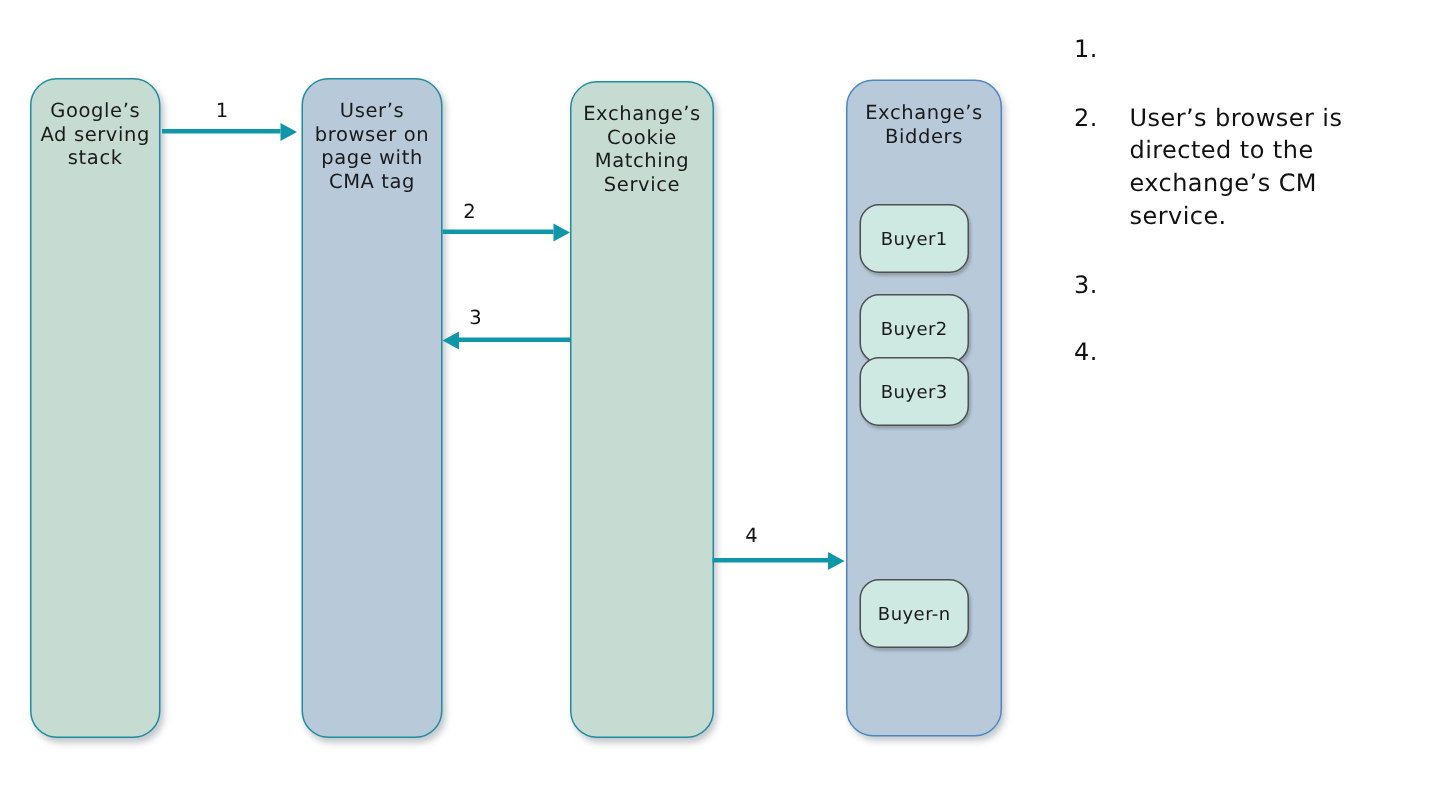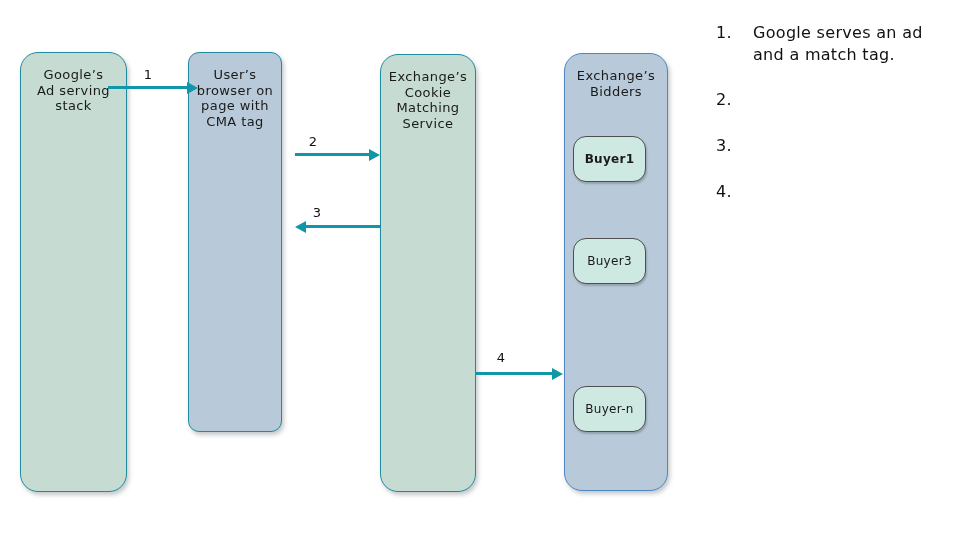--- a/index.html
+++ b/index.html
@@ -34,43 +34,43 @@
     font-size: 13px;
     line-height: 15.6px;
     letter-spacing: 0.4px;
     white-space: pre-line;
     padding-top: 14px;
     color: var(--text-color);
   }
   .green { background: var(--green-fill); }
   .blue  { background: var(--blue-fill); }
 
-  .box-google  { left: 20px;  top: 52px; width: 107px;  height: 440px; }
-  .box-browser { left: 188px; top: 52px; width: 94px;  height: 380px; border-radius: 11px; }
+  .box-google  { left: 20px;  top: 52px; width: 87px;  height: 440px; }
+  .box-browser { left: 201px; top: 52px; width: 94px;  height: 440px; }
   .box-cm      { left: 380px; top: 54px; width: 96px;  height: 438px; }
   .box-bidders { left: 564px; top: 53px; width: 104px; height: 438px; border-color: var(--blue-border); }
 
   
   .buyer-chip {
     position: absolute;
     left: 573px;
     width: 73px;
     height: 46px;
     background: var(--buyer-fill);
     border: 1px solid var(--buyer-border);
     border-radius: 13px;
     box-shadow: 1px 2px 2px rgba(0,0,0,0.2);
     display: flex;
     align-items: center;
     justify-content: center;
     font-size: 12px;
     letter-spacing: 0.3px;
     white-space: nowrap;
   }
-  .buyer-1 { top: 136px; font-weight: bold; }
+  .buyer-1 { top: 136px; }
   .buyer-2 { top: 196px; }
   .buyer-3 { top: 238px; }
   .buyer-n { top: 386px; }
 
   
   .arrow {
     position: absolute;
     height: 3px;
     background: var(--arrow-color);
   }
@@ -145,41 +145,44 @@
 
   <div class="flow-box green box-cm">Exchange’s
 Cookie
 Matching
 Service</div>
 
   <div class="flow-box blue box-bidders">Exchange’s
 Bidders</div>
 
   <div class="buyer-chip buyer-1">Buyer1</div>
+  <div class="buyer-chip buyer-2">Buyer2</div>
   <div class="buyer-chip buyer-3">Buyer3</div>
   <div class="buyer-chip buyer-n">Buyer-n</div>
 
   <div class="arrow head-right arrow-1"></div>
   <div class="arrow head-right arrow-2"></div>
   <div class="arrow head-left  arrow-3"></div>
   <div class="arrow head-right arrow-4"></div>
 
   <div class="arrow-label label-1">1</div>
   <div class="arrow-label label-2">2</div>
   <div class="arrow-label label-3">3</div>
   <div class="arrow-label label-4">4</div>
 
   <div class="steps-panel">
     <div class="step-item">
       <span class="step-num">1.</span>
-      <span class="step-text">Google serves an ad
-and a match tag.</span>
     </div>
     <div class="step-item">
       <span class="step-num">2.</span>
+      <span class="step-text">User’s browser is
+directed to the
+exchange’s CM
+service.</span>
     </div>
     <div class="step-item">
       <span class="step-num">3.</span>
     </div>
     <div class="step-item">
       <span class="step-num">4.</span>
     </div>
   </div>
 
 </div>

